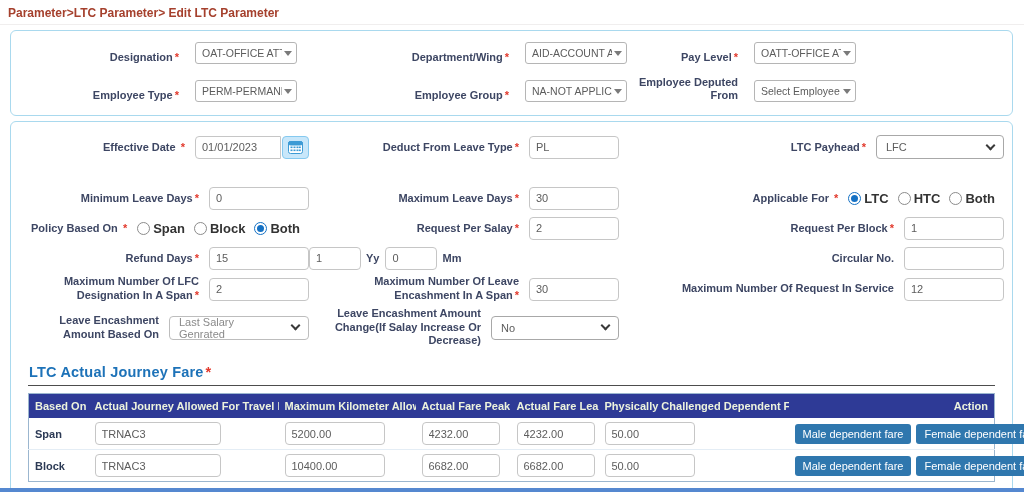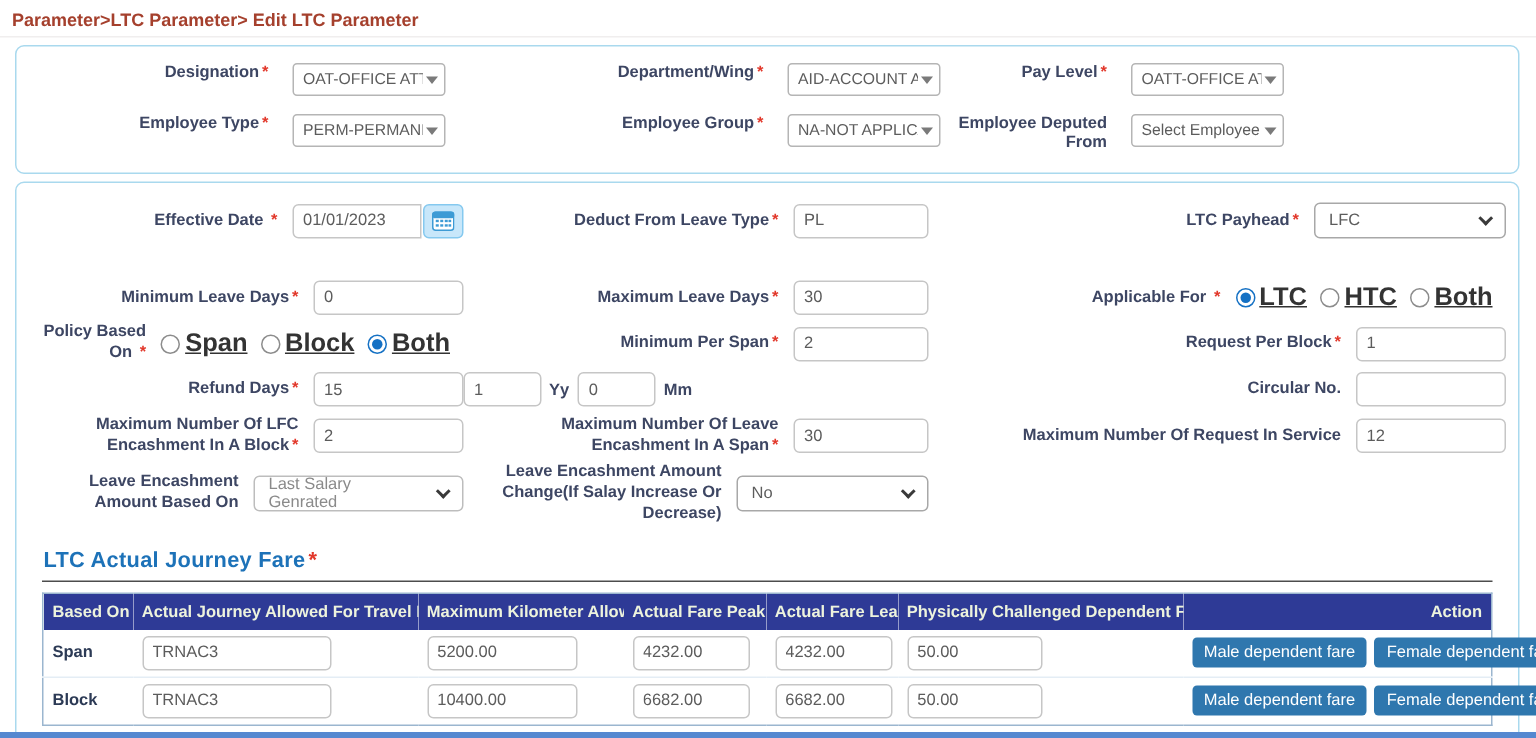--- a/index.html
+++ b/index.html
@@ -13,21 +13,21 @@
     border-bottom:1px solid #f0eeee;
   }
   .panel {
     border:1px solid #a9d9ee; border-radius:6px; background:#fff; margin:5px 11px 0 10px;
   }
   .req { color:#e2382b; margin-left:2px; font-weight:bold; }
 
   
   .emp-panel { padding:11px 6px 13px 6px; }
   .emp-grid { display:grid; grid-template-columns:280px 330px 1fr; row-gap:12px; }
-  .efield { display:flex; align-items:flex-start; }
+  .efield { display:flex; align-items:flex-end; }
   .efield.col3 { padding-right:150px; }
   .elbl { flex:1; text-align:right; padding-right:16px; color:#3d4663; font-weight:bold; font-size:11px; line-height:1.2; }
   .selectbox {
     flex:none; width:102px; height:22px; border:1px solid #b5b5b5; border-radius:3px; background:#fff;
     display:flex; align-items:center; padding:0 4px 0 6px; color:#5c5c5c; font-size:10.5px; cursor:default;
   }
   .selectbox .txt { flex:1; white-space:nowrap; overflow:hidden; }
   .tri { flex:none; width:0; height:0; border-left:4px solid transparent; border-right:4px solid transparent; border-top:5px solid #7a7a7a; margin-left:2px; }
 
   
@@ -55,21 +55,21 @@
     display:flex; align-items:center; justify-content:space-between; padding:0 9px; font-size:11px; color:#5c5c5c; cursor:default;gap:41px;
   }
   .selwide.w140 { width:140px; }
   .selwide.gray { color:#8a8a8a; border-color:#bdbdbd; }
   .chev { width:7px; height:7px; border-right:2px solid #3a3a3a; border-bottom:2px solid #3a3a3a; transform:rotate(45deg); margin-top:-4px; flex:none; }
   .radios { display:flex; align-items:center; }
   .ropt { display:flex; align-items:center; margin-right:9px; cursor:pointer; }
   .rdot { width:13px; height:13px; border-radius:50%; border:1px solid #8c8c8c; background:#fff; margin-right:3px; position:relative; flex:none; }
   .rdot.on { border-color:#1571c4; }
   .rdot.on::after { content:""; position:absolute; left:2px; top:2px; right:2px; bottom:2px; border-radius:50%; background:#1571c4; }
-  .rlbl { font-weight:bold; font-size:17px; color:#333;text-decoration:underline; }
+  .rlbl { font-weight:bold; font-size:13px; color:#333; }
 
   
   .sect-title { font-size:14.5px; font-weight:bold; color:#1d72b8; margin:16px 10px 5px 10px; letter-spacing:0.2px; }
   .sect-rule { border:none; border-top:1px solid #4d4d4d; margin:0 9px; }
   .ftable { width:calc(100% - 18px); margin:7px 9px 12px 9px; border-collapse:collapse; border:1px solid #9bb6cf; table-layout:fixed; }
   .ftable thead th {
     background:#2e3a96; color:#edf3dd; font-weight:bold; font-size:11px; text-align:right;
     padding:6px 6px; white-space:nowrap; overflow:hidden;
   }
   .ftable tbody td { padding:4px 6px; border-bottom:1px solid #e4edf5; background:#fff; white-space:nowrap; vertical-align:middle; }
@@ -224,21 +224,21 @@
             <span class="rdot"></span>
             <span class="rlbl">Block</span>
           </span>
         <span class="ropt">
             <span class="rdot on"></span>
             <span class="rlbl">Both</span>
           </span>
       </div>
     </div>
     <div class="pcell">
-      <div class="plbl"><span>Minimum Per Span</span><span class="req">*</span></div>
+      <div class="plbl"><span>Request Per Salay</span><span class="req">*</span></div>
       <div class="pctl">
           <input class="tin w110" value="2" style="">
         </div>
     </div>
     <div class="pcell">
       <div class="plbl"><span>Request Per Block</span><span class="req">*</span></div>
       <div class="pctl">
           <input class="tin" value="1" style="">
         </div>
     </div>
@@ -262,21 +262,21 @@
     <div class="pcell">
       <div class="plbl">Circular No.</div>
       <div class="pctl">
           <input class="tin" value="" style="">
         </div>
     </div>
   </div>
 
   <div class="prow">
     <div class="pcell">
-      <div class="plbl"><span>Maximum Number Of LFC Encashment In A Block</span><span class="req">*</span></div>
+      <div class="plbl"><span>Maximum Number Of LFC Designation In A Span</span><span class="req">*</span></div>
       <div class="pctl">
           <input class="tin" value="2" style="">
         </div>
     </div>
     <div class="pcell">
       <div class="plbl"><span>Maximum Number Of Leave Encashment In A Span</span><span class="req">*</span></div>
       <div class="pctl">
           <input class="tin w110" value="30" style="">
         </div>
     </div>

